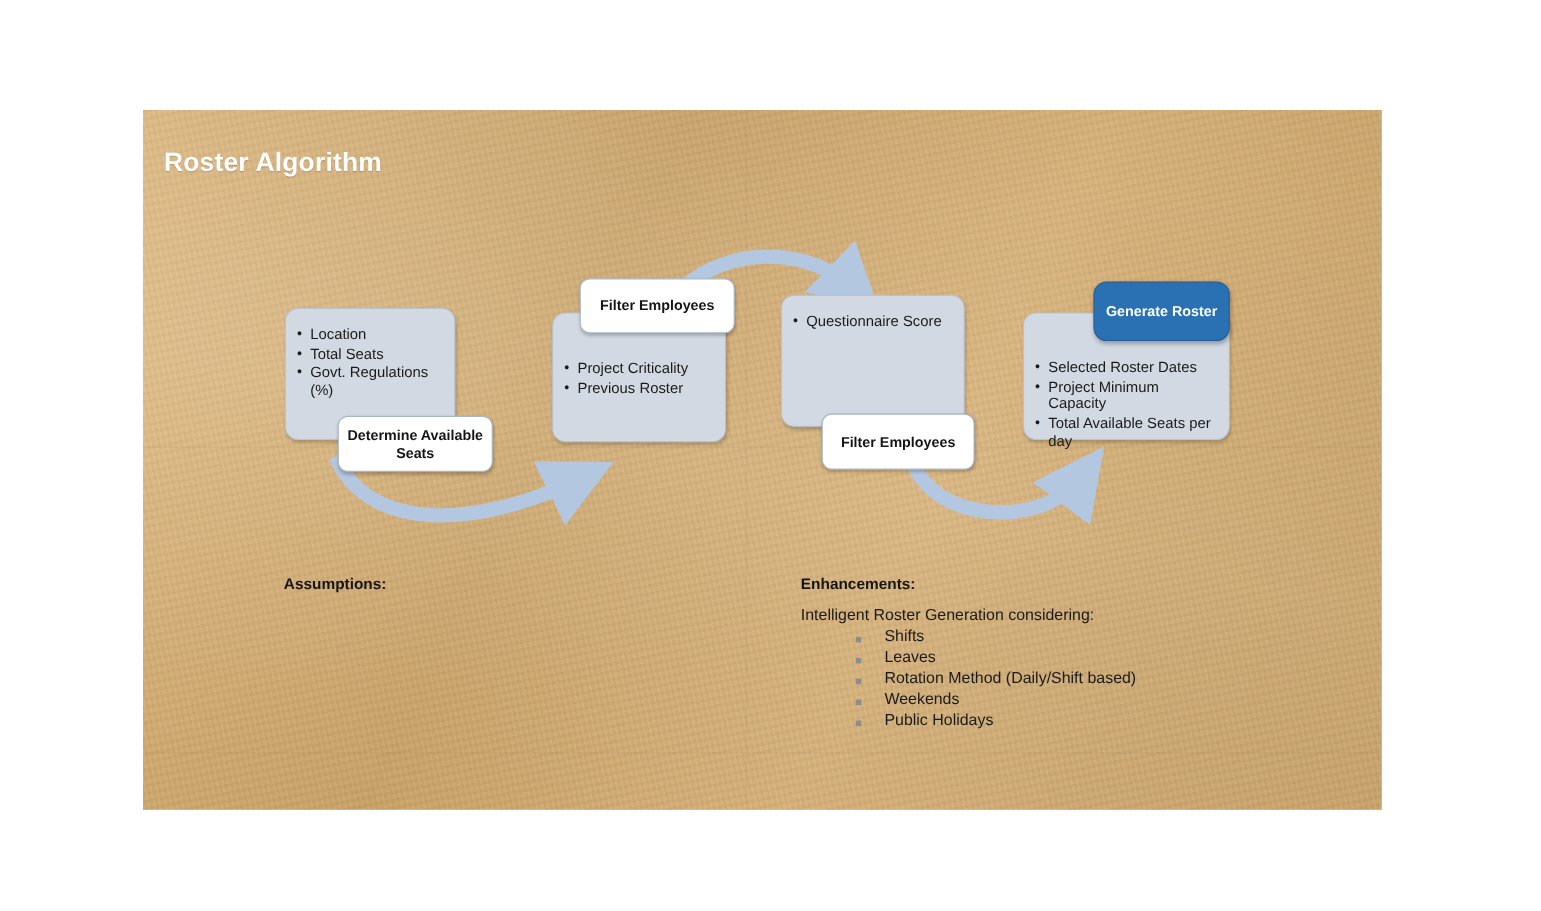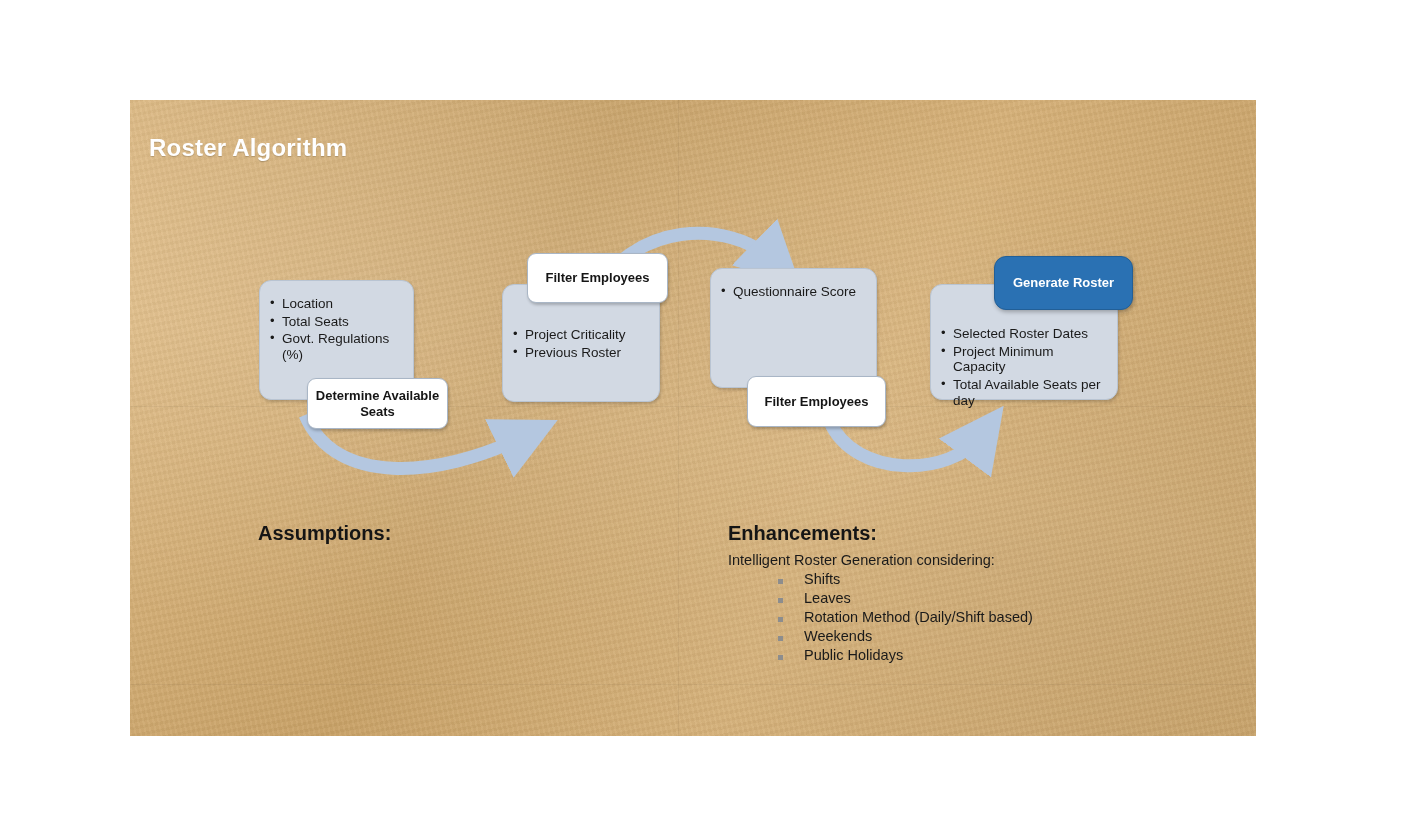--- a/index.html
+++ b/index.html
@@ -115,21 +115,21 @@
     background: #2a71b3;
     border: 1px solid #225f97;
     color: #ffffff;
     border-radius: 12px;
     box-shadow: 1px 2px 4px rgba(0,0,0,0.28);
   }
 
   
   .notes-heading {
     position: absolute;
-    font-size: 20px;
+    font-size: 14px;
     font-weight: bold;
     color: #151515;
     white-space: nowrap;
   }
   .notes-list {
     position: absolute;
     margin: 0;
     padding: 0;
     list-style: none;
     font-size: 14.5px;
@@ -211,21 +211,21 @@
   <div class="stage-label" style="left:617px; top:276px; width:139px; height:51px;">Filter Employees</div>
 
   <div class="stage-body" style="left:800px; top:184px; width:188px; height:116px;">
     <ul class="stage-list" style="margin:41px 8px 0 9px;">
       <li>Selected Roster Dates</li>
       <li>Project Minimum Capacity</li>
       <li>Total Available Seats per
 day</li>
     </ul>
   </div>
-  <div class="stage-label accent" style="left:864px; top:156px; width:139px; height:54px;">Generate Roster</div>
+  <div class="stage-label accent" style="left:864px; top:156px; width:124px; height:54px;">Generate Roster</div>
 
   <div class="notes-heading" style="left:128px; top:422px;">Assumptions:</div>
 
   <div class="notes-heading" style="left:598px; top:422px;">Enhancements:</div>
   <div class="notes-lead" style="left:598px; top:452px;">Intelligent Roster Generation considering:</div>
   <ul class="notes-list sub" style="left:598px; top:471px; width:460px;">
     <li>Shifts</li>
     <li>Leaves</li>
     <li>Rotation Method (Daily/Shift based)</li>
     <li>Weekends</li>

